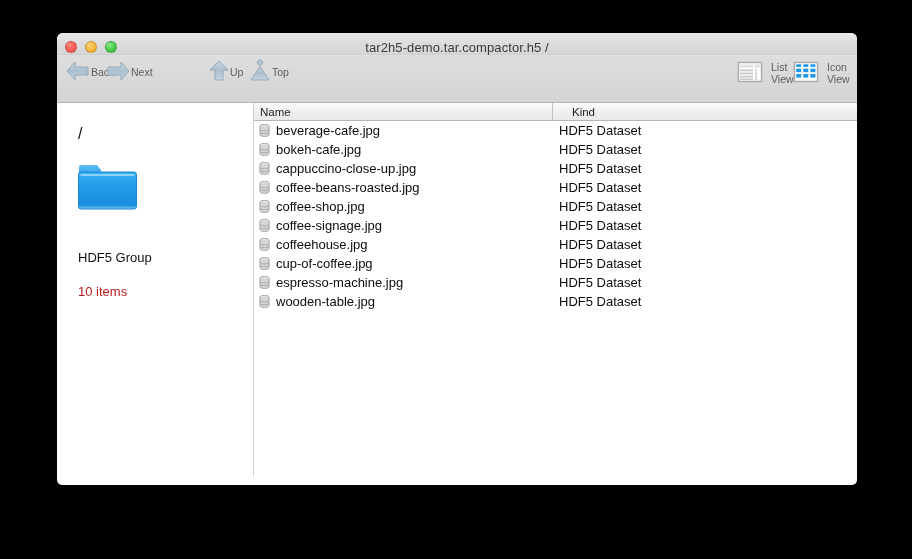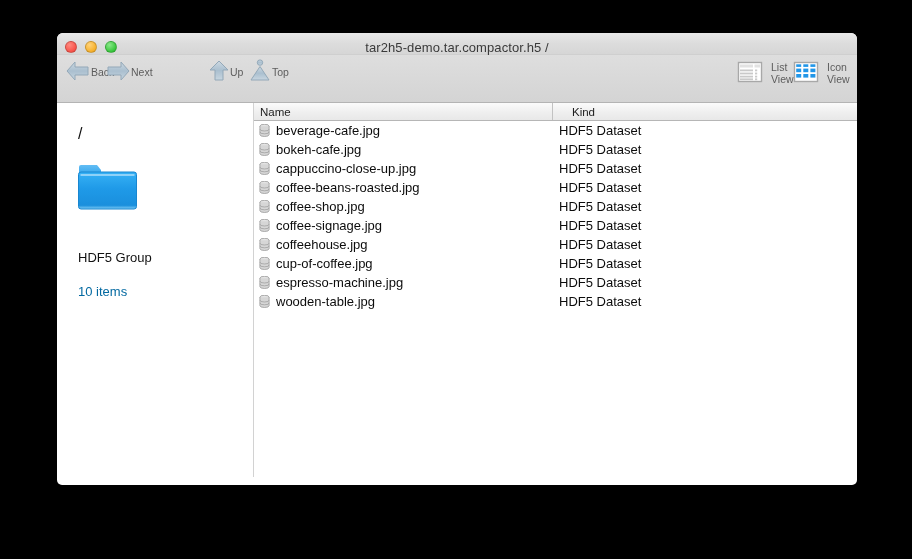--- a/index.html
+++ b/index.html
@@ -124,21 +124,21 @@
     top: 131px;
     font-size: 13px;
     color: #111;
     margin-top: 16px;
   }
   #sidebar-count {
     position: absolute;
     left: 21px;
     top: 181px;
     font-size: 13px;
-    color: #0369a1;
+    color: #b91c1c;
   }
 
   
   #list-pane {
     flex: 1;
     position: relative;
     background: #ffffff;
   }
   #list-header {
     display: flex;

